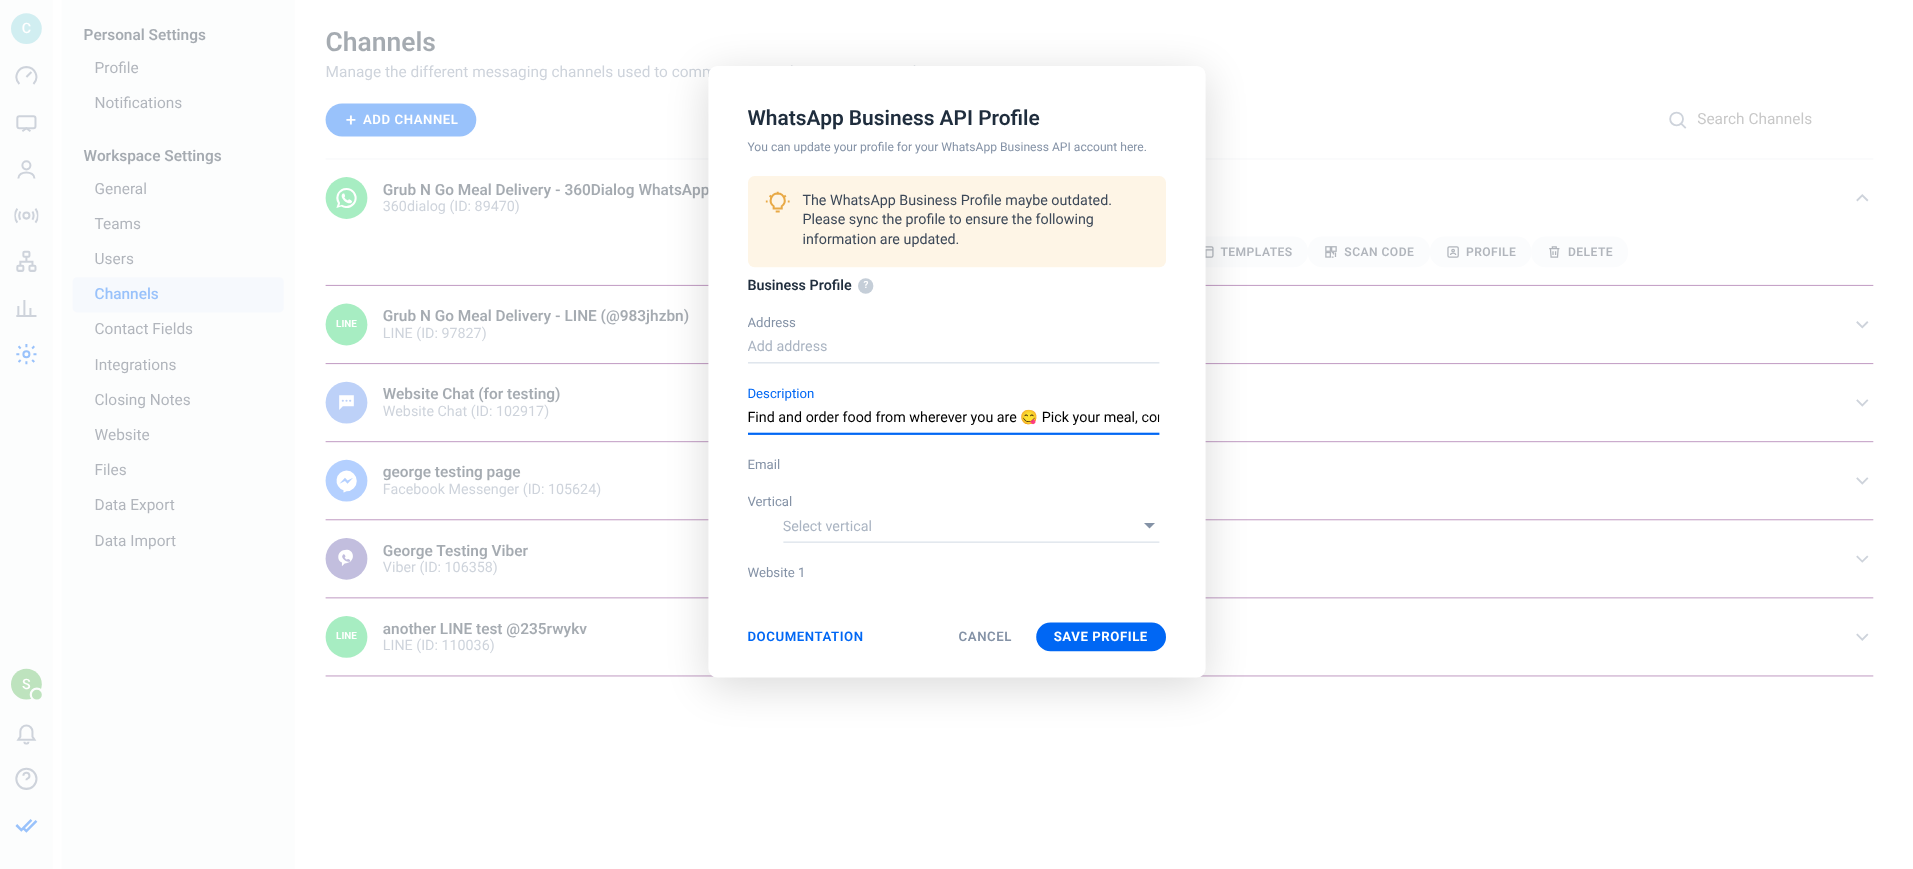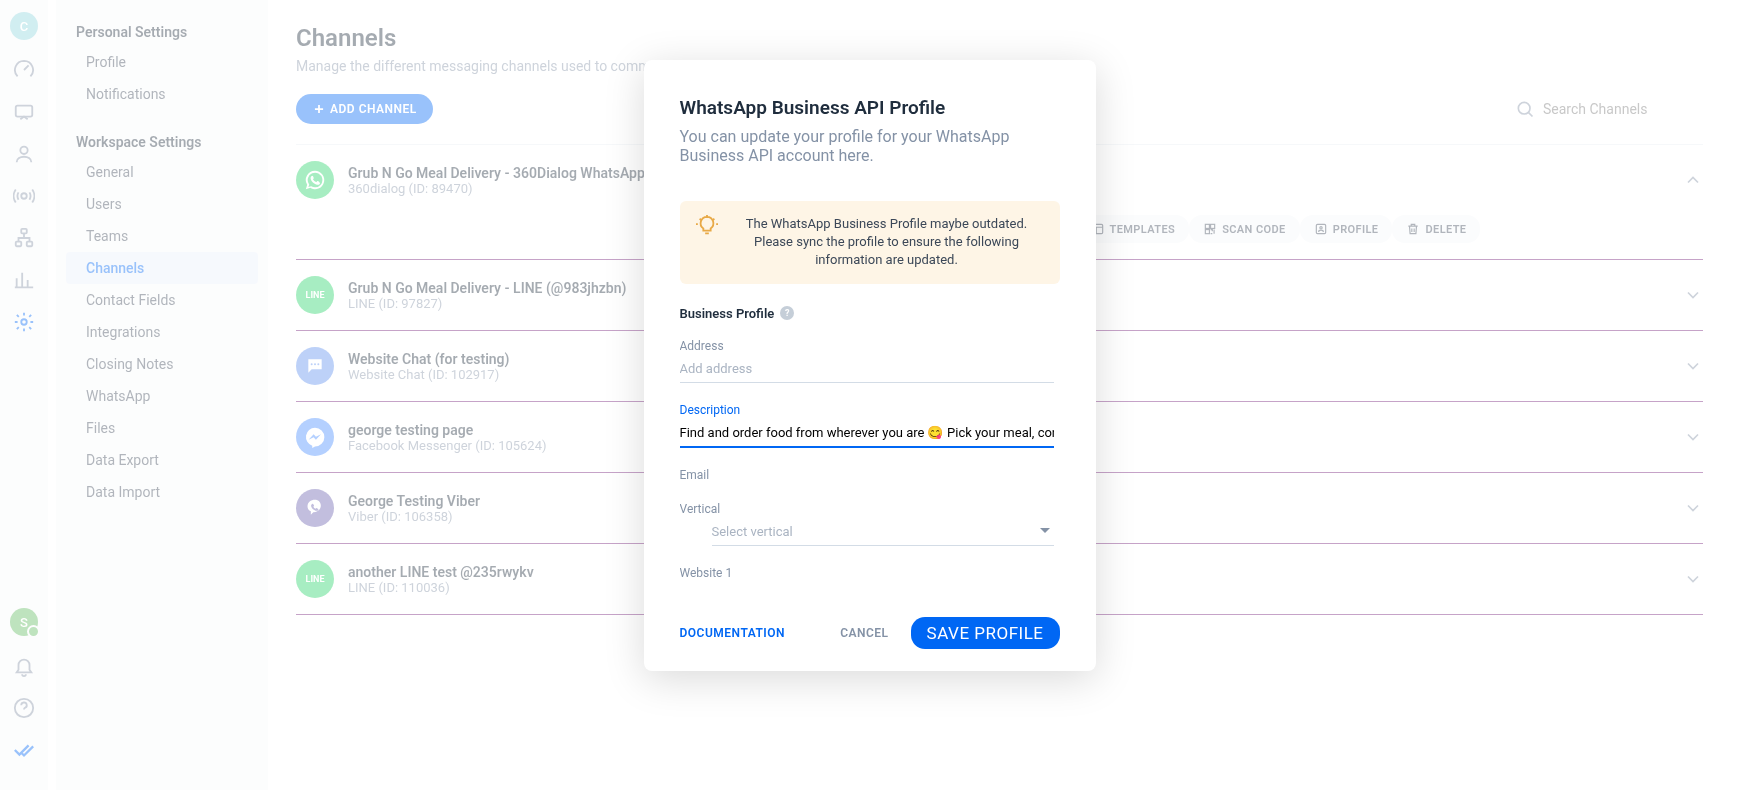--- a/index.html
+++ b/index.html
@@ -41,39 +41,39 @@
     .ch-chevron { margin-left: auto; color: #8492a6; cursor: pointer; }
     .channel-actions { display: flex; padding-top: 16px; padding-left: 200px; flex-wrap: wrap; justify-content: center; }
     .action-btn { background: #f5f7fa; color: #3c4858; border: none; padding: 7px 14px; border-radius: 13px; font-size: 11px; font-weight: 600; letter-spacing: 0.4px; cursor: pointer; display: inline-flex; align-items: center; gap: 5px; }
     .action-btn.primary { background: #0067f4; color: #fff; }
     .action-btn svg { width: 14px; height: 14px; }
     
     
     .modal-backdrop { position: absolute; inset: 0; background: rgba(255,255,255,0.6); display: flex; align-items: flex-start; justify-content: center; padding-top: 60px; }
     .modal { width: 452px; background: #fff; border-radius: 8px; box-shadow: 0 8px 40px rgba(0,0,0,0.15); padding: 36px 36px 22px; position: relative; }
     .modal h2 { font-size: 19px; font-weight: 600; color: #1f2d3d; margin-bottom: 8px; }
-    .modal .sub { font-size: 16px; color: #8492a6; margin-bottom: 36px; }
-    .modal .alert { background: #fef5e6; border-radius: 6px; padding: 14px 16px; display: flex; gap: 12px; font-size: 13px; color: #3c4858; line-height: 1.4; margin-bottom: 22px; text-align: center; }
+    .modal .sub { font-size: 11px; color: #8492a6; margin-bottom: 20px; }
+    .modal .alert { background: #fef5e6; border-radius: 6px; padding: 14px 16px; display: flex; gap: 12px; font-size: 13px; color: #3c4858; line-height: 1.4; margin-bottom: 10px; }
     .modal .alert .bulb { color: #e8a946; flex-shrink: 0; }
     .modal .section-title { font-size: 13px; font-weight: 600; color: #1f2d3d; display: flex; gap: 6px; margin-bottom: 18px; }
     .modal .help-icon { width: 14px; height: 14px; border-radius: 50%; background: #c5ced8; color: #fff; display: inline-flex; align-items: center; justify-content: center; font-size: 9px; font-weight: 700; }
     .modal .field-body { max-height: 260px; overflow-y: auto; padding-right: 6px; }
     .modal .field { margin-bottom: 20px; }
     .modal .field-label { font-size: 12px; color: #8492a6; margin-bottom: 2px; display: block; }
     .modal .field-label.focused { color: #0067f4; }
     .modal .field-input { width: 100%; border: none; border-bottom: 1px solid #d3dce6; padding: 6px 0; font-size: 13px; outline: none; background: transparent; }
     .modal .field-input.focused { border-bottom: 2px solid #0067f4; }
     .modal .field-input::placeholder { color: #aab4c2; }
     .modal .select-wrap { position: relative; margin-left: 32px; }
     .modal .select-wrap::after { content: ''; position: absolute; right: 4px; top: 10px; width: 0; height: 0; border-left: 5px solid transparent; border-right: 5px solid transparent; border-top: 5px solid #8492a6; }
     .modal .footer { display: flex; align-items: center; margin-top: 18px; }
     .modal .doc-link { color: #0067f4; font-size: 12px; font-weight: 600; letter-spacing: 0.5px; cursor: pointer; }
     .modal .footer-btns { margin-left: auto; display: flex; gap: 8px; align-items: center; }
     .modal .btn-text { background: none; border: none; color: #8492a6; font-size: 12px; font-weight: 600; letter-spacing: 0.5px; padding: 8px 14px; cursor: pointer; }
-    .modal .btn-primary { background: #0067f4; color: #fff; border: none; padding: 6px 16px; border-radius: 14px; font-size: 17px; font-weight: 400; letter-spacing: 0.5px; cursor: pointer; }
+    .modal .btn-primary { background: #0067f4; color: #fff; border: none; padding: 6px 16px; border-radius: 14px; font-size: 12px; font-weight: 700; letter-spacing: 0.5px; cursor: pointer; }
     
     svg { display: block; }
   </style>
 </head>
 <body>
 
 <div class="icon-rail">
   <div class="avatar">C</div>
   <div class="rail-icon">
       <svg viewBox="0 0 24 24" width="22" height="22" fill="none" stroke="currentColor" stroke-width="2">
@@ -138,27 +138,27 @@
   <div style="height:10px"></div>
 </div>
 
 <div class="sidebar">
   <div class="section-title">Personal Settings</div>
   <div class="nav-item">Profile</div>
   <div class="nav-item">Notifications</div>
   <div class="section-gap"></div>
   <div class="section-title">Workspace Settings</div>
   <div class="nav-item">General</div>
+  <div class="nav-item">Teams</div>
   <div class="nav-item">Users</div>
-  <div class="nav-item">Teams</div>
   <div class="nav-item active">Channels</div>
   <div class="nav-item">Contact Fields</div>
   <div class="nav-item">Integrations</div>
   <div class="nav-item">Closing Notes</div>
-  <div class="nav-item">WhatsApp</div>
+  <div class="nav-item">Website</div>
   <div class="nav-item">Files</div>
   <div class="nav-item">Data Export</div>
   <div class="nav-item">Data Import</div>
 </div>
 
 <div class="main">
   <h1>Channels</h1>
   <div class="subtitle">Manage the different messaging channels used to communicate with your customers here.</div>
 
   <div class="toolbar">

